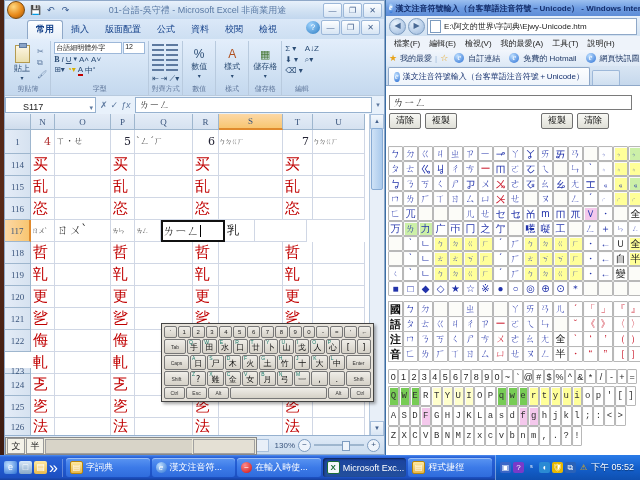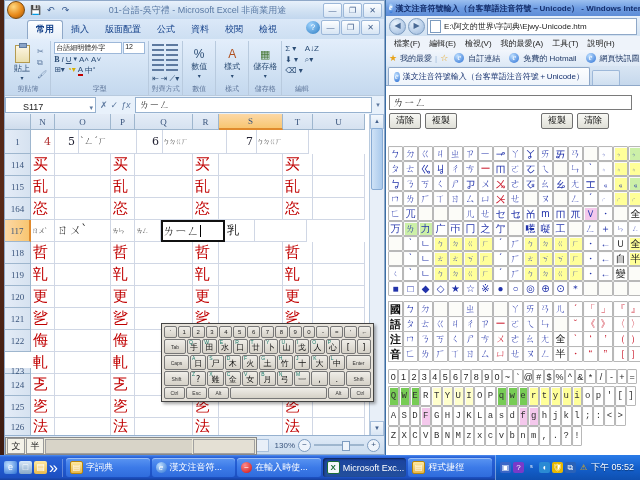--- a/index.html
+++ b/index.html
@@ -289,20 +289,21 @@
           <div class="hdr" style="width: 58px;">Q</div>
           <div class="hdr" style="width: 26px;">R</div>
           <div class="hdr sel" style="width: 64px;">S</div>
           <div class="hdr" style="width: 30px;">T</div>
           <div class="hdr" style="width: 52px;">U</div>
         </div>
       <div id="xl-rows">
           <div class="xrow" style="height: 24px;">
             <div class="rowhdr" style="width: 26px;">1</div>
             <div class="xcell t-nr" style="width: 24px;">4</div>
+            <div class="xcell t-z" style="width: 56px;">ㄒ・ㄝ</div>
             <div class="xcell t-n" style="width: 24px;">5</div>
             <div class="xcell t-z" style="width: 58px;">ˋㄥˊㄏ</div>
             <div class="xcell t-n" style="width: 26px;">6</div>
             <div class="xcell t-zs" style="width: 64px;">ㄅㄉㄍㄏ</div>
             <div class="xcell t-n" style="width: 30px;">7</div>
             <div class="xcell t-zs" style="width: 52px;">ㄅㄉㄍㄏ</div>
           </div>
           <div class="xrow" style="height: 22px;">
             <div class="rowhdr" style="width: 26px;">114</div>
             <div class="xcell t-r" style="width: 24px;">买</div>
@@ -319,21 +320,21 @@
             <div class="xcell t-r" style="width: 24px;">乱</div>
             <div class="xcell" style="width: 56px;"></div>
             <div class="xcell t-r" style="width: 24px;">乱</div>
             <div class="xcell" style="width: 58px;"></div>
             <div class="xcell t-r" style="width: 26px;">乱</div>
             <div class="xcell" style="width: 64px;"></div>
             <div class="xcell t-r" style="width: 30px;">乱</div>
             <div class="xcell" style="width: 52px;"></div>
           </div>
           <div class="xrow" style="height: 22px;">
-            <div class="rowhdr" style="width: 26px;">164</div>
+            <div class="rowhdr" style="width: 26px;">116</div>
             <div class="xcell t-r" style="width: 24px;">恣</div>
             <div class="xcell" style="width: 56px;"></div>
             <div class="xcell t-r" style="width: 24px;">恣</div>
             <div class="xcell" style="width: 58px;"></div>
             <div class="xcell t-r" style="width: 26px;">恣</div>
             <div class="xcell" style="width: 64px;"></div>
             <div class="xcell t-r" style="width: 30px;">恣</div>
             <div class="xcell" style="width: 52px;"></div>
           </div>
           <div class="xrow" style="height: 22px;">

